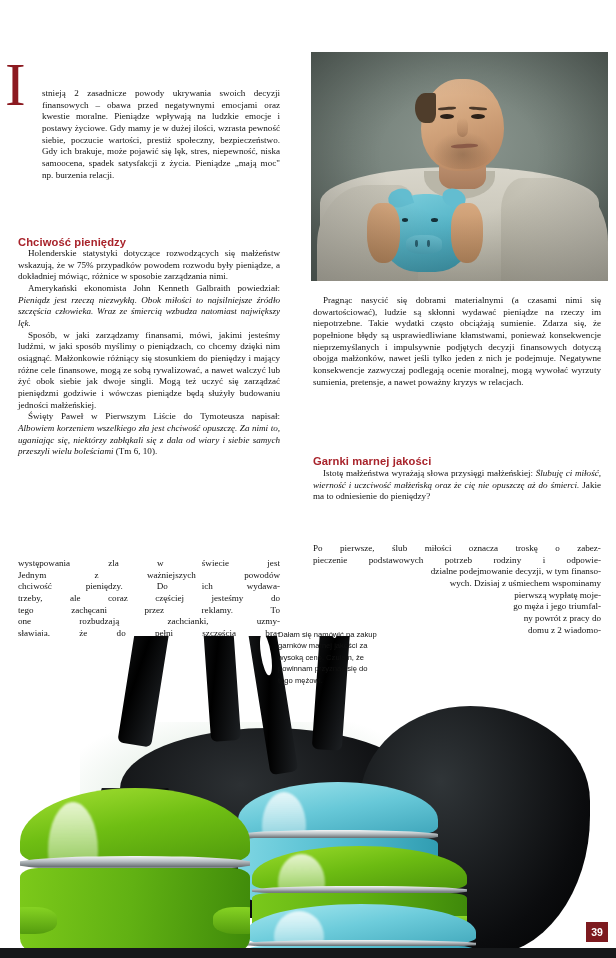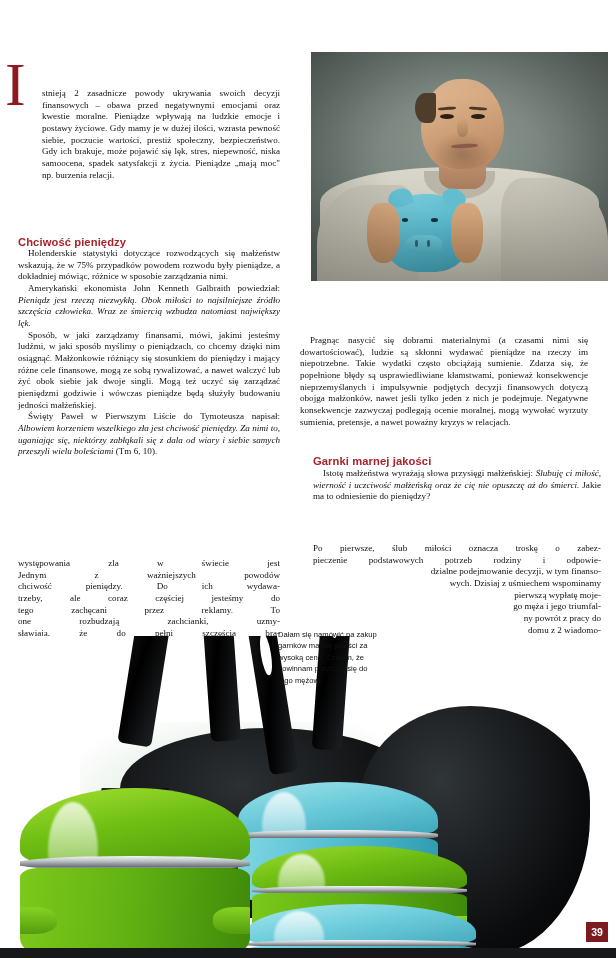--- a/index.html
+++ b/index.html
@@ -371,21 +371,21 @@
     color: #111;
     text-align: justify;
     hyphens: manual;
   }
   .col p { margin: 0; text-indent: 10px; }
   .col p.noindent { text-indent: 0; margin-left: 24px; }
   .col i, .col em { font-style: italic; }
 
   .col-left-top  { left: 18px; top: 88px;  width: 262px; }
   .col-left-mid  { left: 18px; top: 248px; width: 262px; }
-  .col-right-top { left: 300px; top: 295px; width: 288px; margin-top: 40px; }
+  .col-right-top { left: 313px; top: 295px; width: 288px; }
 
   .dropcap {
     position: absolute;
     left: 5px;
     top: 58px;
     font-family: "Liberation Serif", serif;
     font-size: 62px;
     line-height: 52px;
     color: #8c1a20;
     font-weight: 400;
@@ -502,21 +502,21 @@
   <div class="col col-left-top">
     <p class="noindent">stnieją 2 zasadnicze powody ukrywania swoich decyzji finansowych – obawa przed negatywnymi emocjami oraz kwestie moralne. Pieniądze wpływają na ludzkie emocje i postawy życiowe. Gdy mamy je w dużej ilości, wzrasta pewność siebie, poczucie wartości, prestiż społeczny, bezpieczeństwo. Gdy ich brakuje, może pojawić się lęk, stres, niepewność, niska samoocena, spadek satysfakcji z życia. Pieniądze „mają moc" np. burzenia relacji.</p>
   </div>
 
   <div class="head head-1">Chciwość pieniędzy</div>
 
   <div class="col col-left-mid">
     <p>Holenderskie statystyki dotyczące rozwodzących się małżeństw wskazują, że w 75% przypadków powodem rozwodu były pieniądze, a dokładniej mówiąc, różnice w sposobie zarządzania nimi.</p>
     <p><span>Amerykański ekonomista John Kenneth Galbraith powiedział: </span><i>Pieniądz jest rzeczą niezwykłą. Obok miłości to najsilniejsze źródło szczęścia człowieka. Wraz ze śmiercią wzbudza natomiast największy lęk.</i></p>
     <p>Sposób, w jaki zarządzamy finansami, mówi, jakimi jesteśmy ludźmi, w jaki sposób myślimy o pieniądzach, co chcemy dzięki nim osiągnąć. Małżonkowie różniący się stosunkiem do pieniędzy i mający różne cele finansowe, mogą ze sobą rywalizować, a nawet walczyć lub żyć obok siebie jak dwoje singli. Mogą też uczyć się zarządzać pieniędzmi godziwie i wówczas pieniądze będą służyły budowaniu jedności małżeńskiej.</p>
-    <p><span>Święty Paweł w Pierwszym Liście do Tymoteusza napisał: </span><i>Albowiem korzeniem wszelkiego zła jest chciwość pieniędzy. Za nimi to, uganiając się, niektórzy zabłąkali się z dala od wiary i siebie samych przeszyli wielu boleściami</i><span> (Tm 6, 10).</span></p>
+    <p><span>Święty Paweł w Pierwszym Liście do Tymoteusza napisał: </span><i>Albowiem korzeniem wszelkiego zła jest chciwość opuszczę. Za nimi to, uganiając się, niektórzy zabłąkali się z dala od wiary i siebie samych przeszyli wielu boleściami</i><span> (Tm 6, 10).</span></p>
   </div>
 
   <div class="shape-left">
       <div class="ln j">
         <span>występowania</span>
         <span>zla</span>
         <span>w</span>
         <span>świecie</span>
         <span>jest</span>
       </div>

